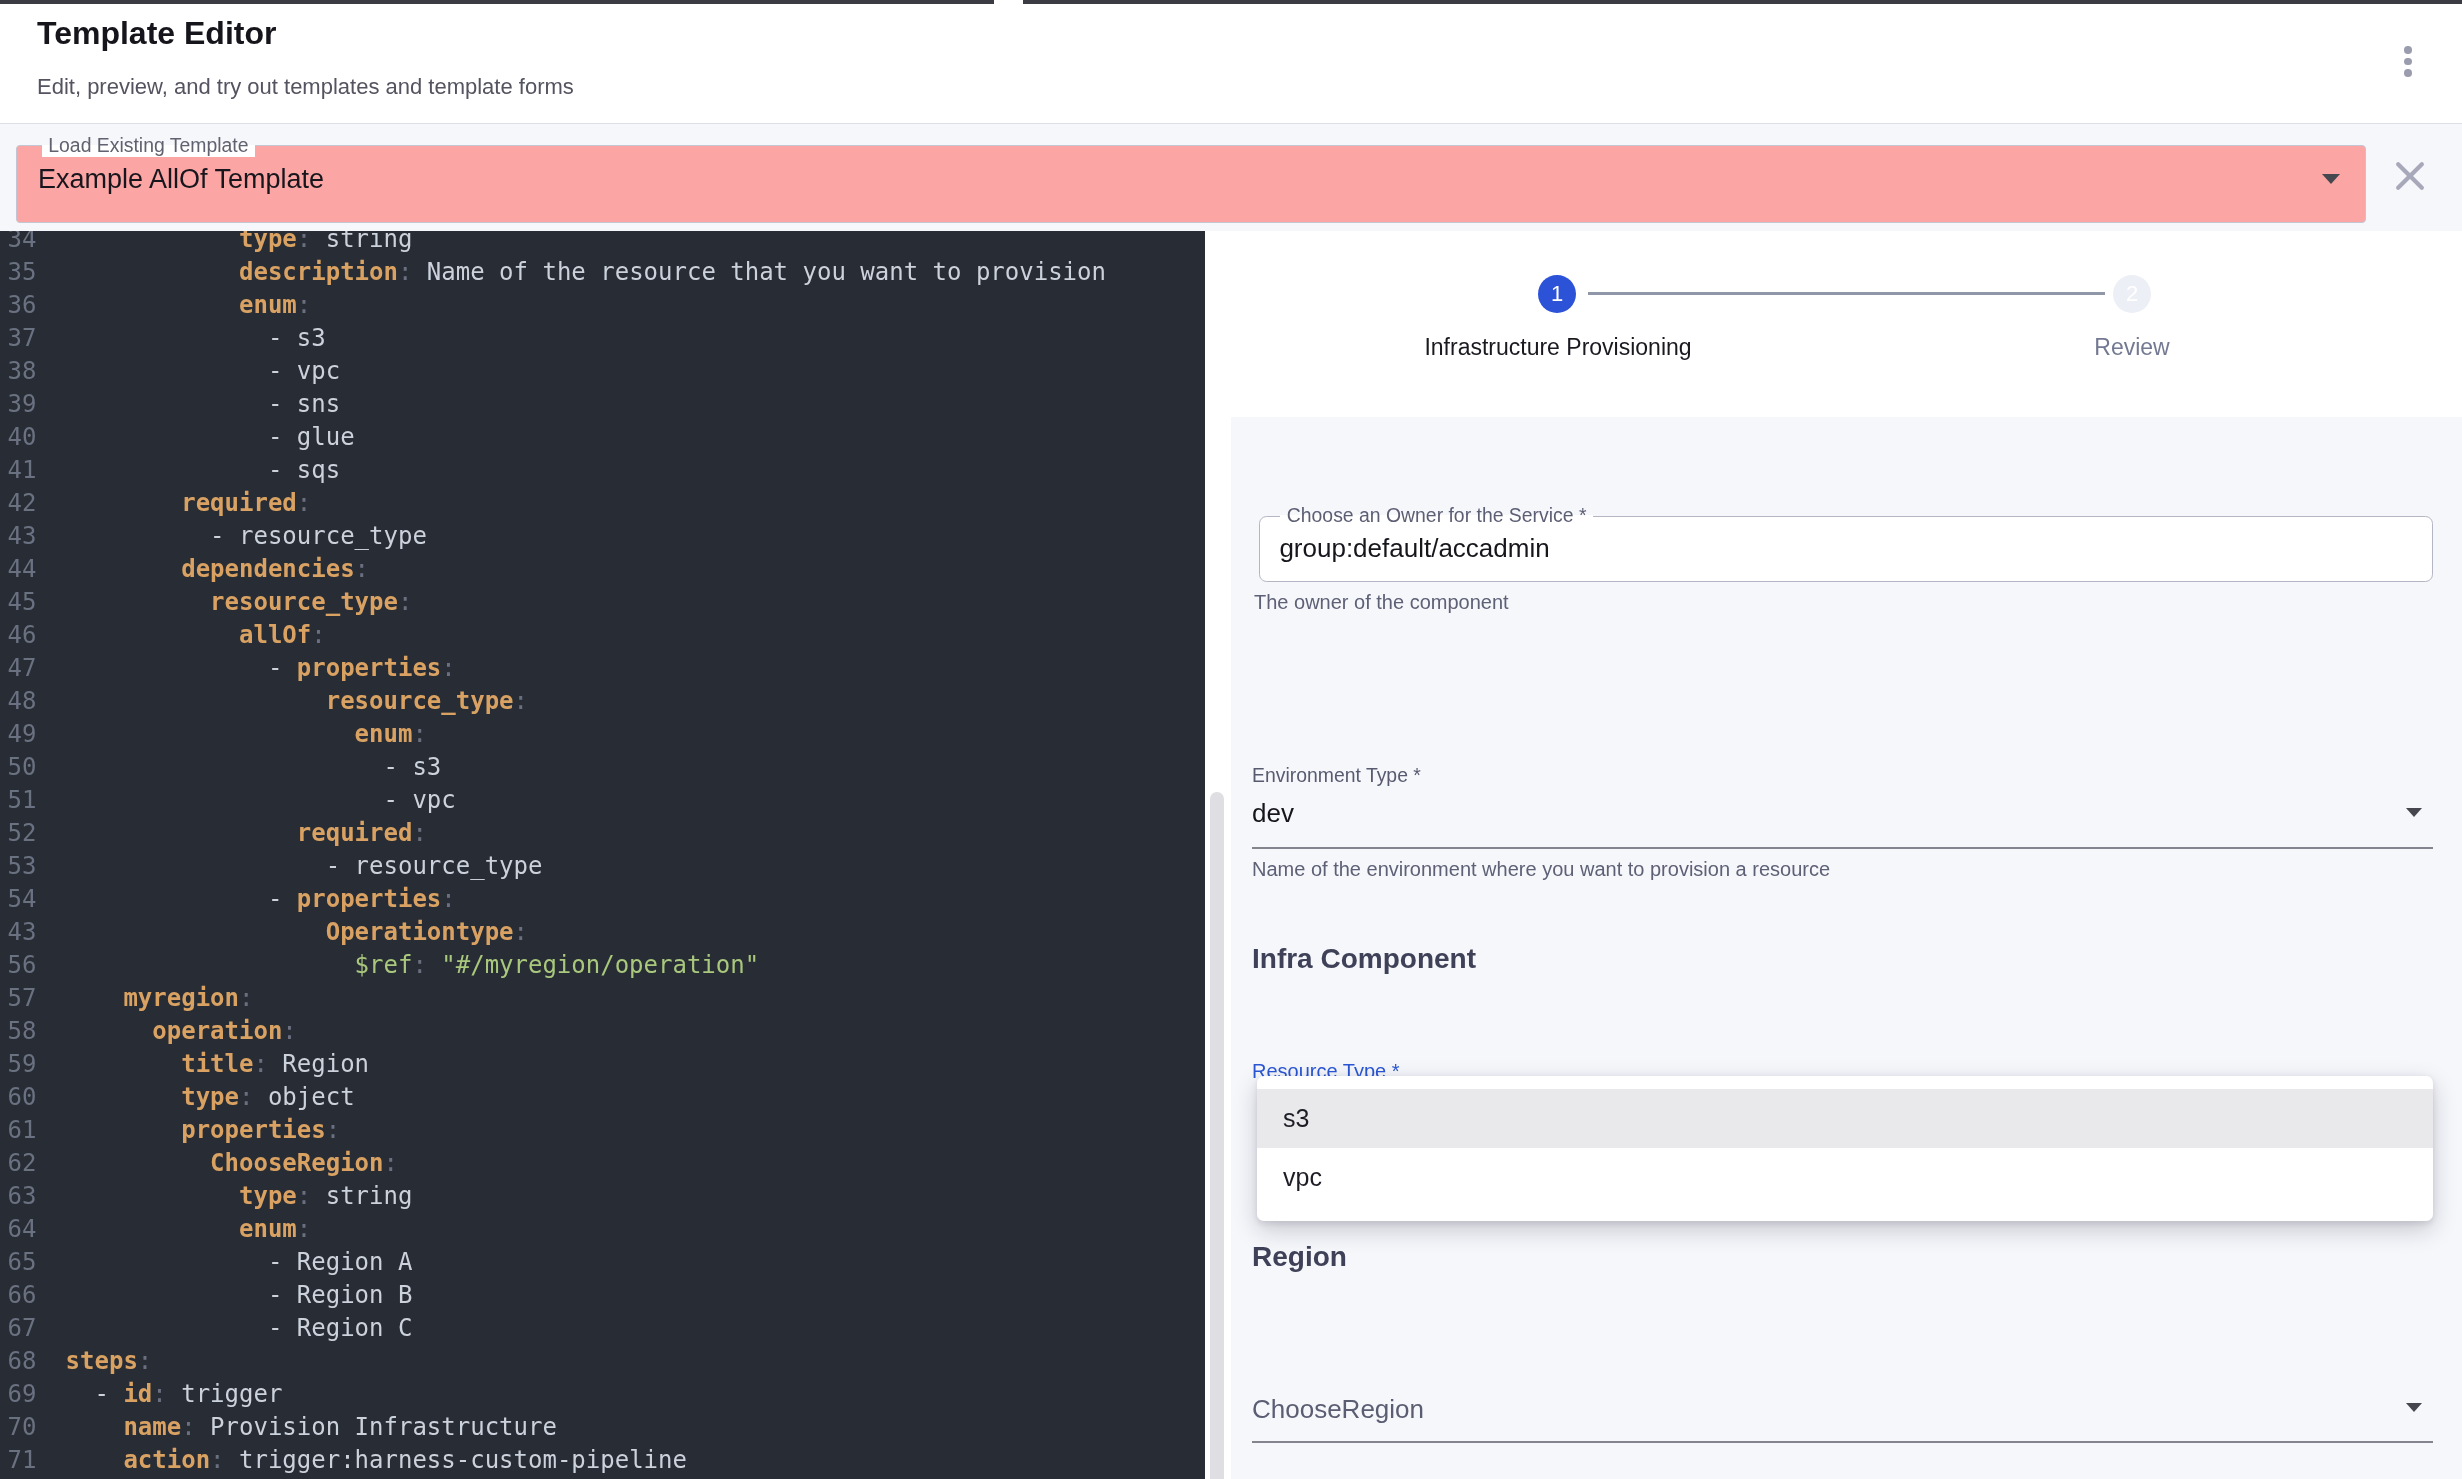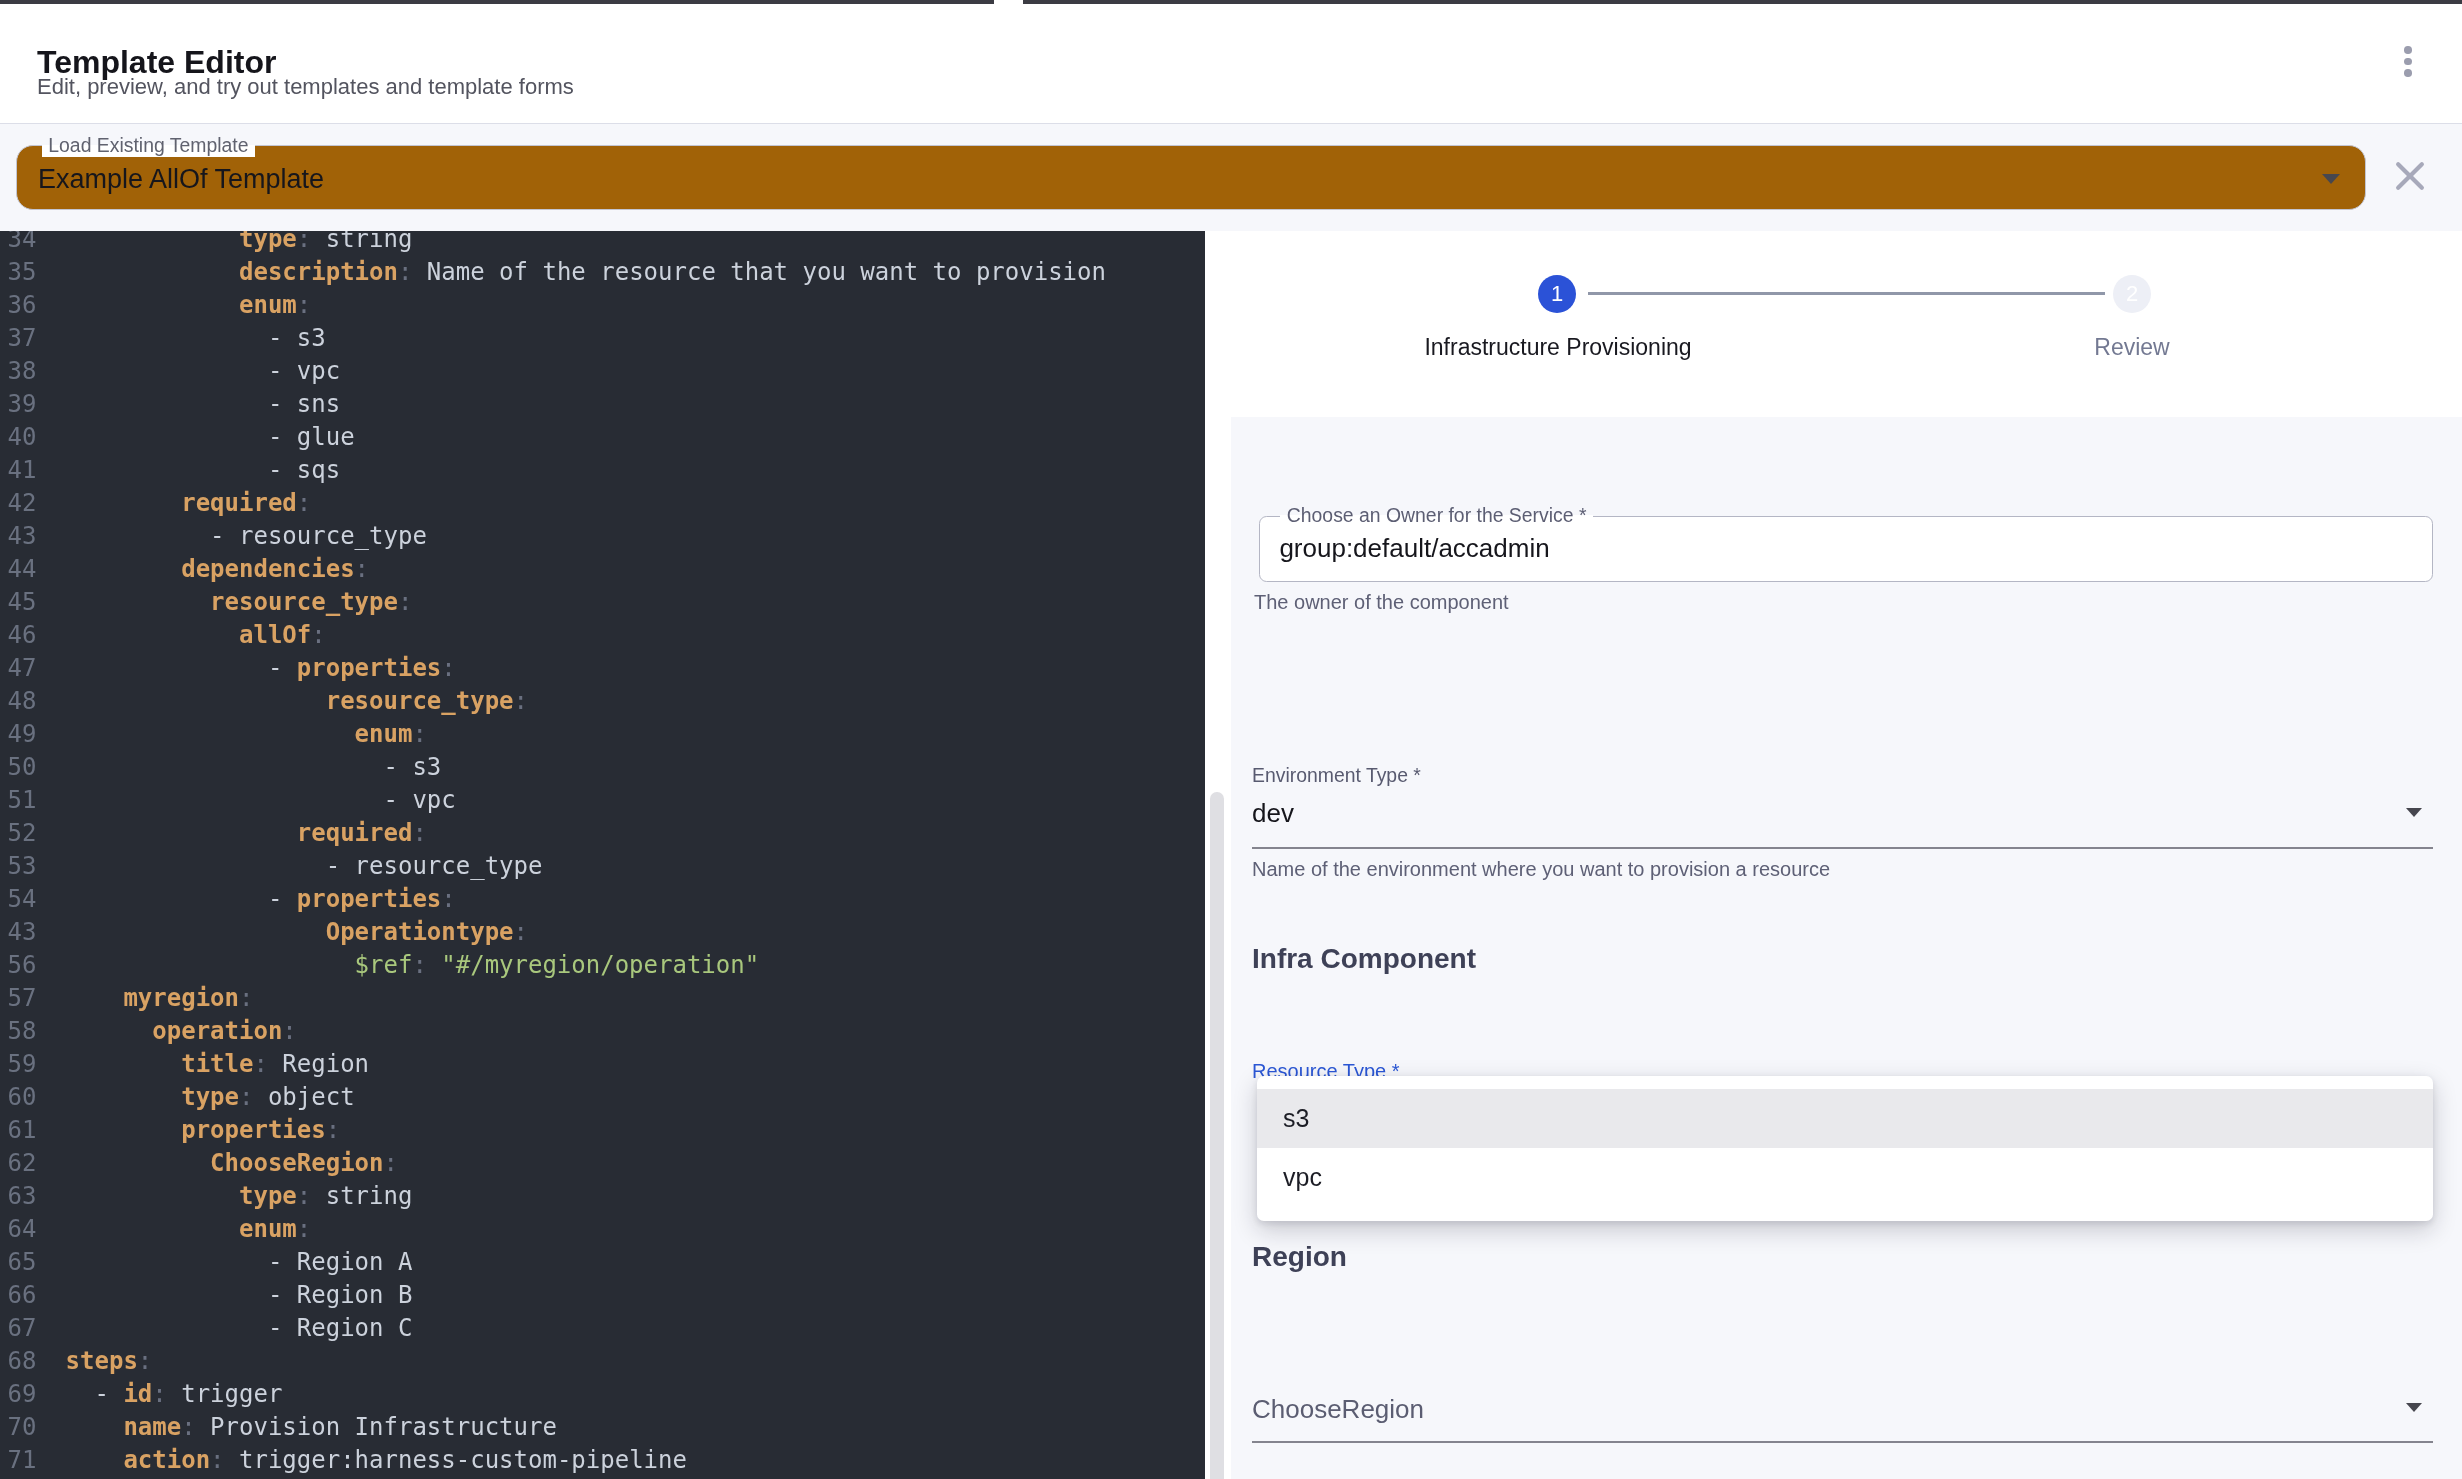--- a/index.html
+++ b/index.html
@@ -3,30 +3,30 @@
 <meta charset="utf-8">
 <style>
   html,body{margin:0;padding:0;background:#ffffff;}
   .page{position:relative;width:2462px;height:1480px;background:#ffffff;overflow:hidden;
         font-family:"Liberation Sans",sans-serif;}
   
   .topstrip{position:absolute;top:0;height:4.2px;background:#3b3b43;}
   .strip-a{left:0;width:994px;} .strip-b{left:1023px;right:0;}
 
   
-  .app-title{position:absolute;left:37px;top:15px;font-size:32px;font-weight:700;color:#15151b;margin-top:29px;}
+  .app-title{position:absolute;left:37px;top:15px;font-size:32px;font-weight:700;color:#15151b;}
   .app-subtitle{position:absolute;left:37px;top:74px;font-size:22px;color:#53545f;}
   .kebab{position:absolute;left:2385px;top:37px;width:46px;height:49px;display:flex;flex-direction:column;
          align-items:center;justify-content:center;gap:4.2px;cursor:pointer;background:none;border:none;}
   .kebab i{width:7.6px;height:7.6px;border-radius:50%;background:#9b9dae;display:block;}
 
   
   .loadbar{position:absolute;left:0;right:0;top:123px;height:107px;background:#f6f7fb;border-top:0.8px solid #dcdee8;}
-  .tpl-field{position:absolute;left:16px;top:21px;width:2350px;height:65px;background:#a16207;
-             border:1.3px solid #c3c5d2;border-radius:17px;box-sizing:border-box;}
+  .tpl-field{position:absolute;left:16px;top:21px;width:2350px;height:78px;background:#fca5a5;
+             border:1.3px solid #c3c5d2;border-radius:4px;box-sizing:border-box;}
   .tpl-label{position:absolute;left:24.5px;top:-12px;font-size:19.4px;color:#60626f;padding:0 6.8px;line-height:23px;
              background:linear-gradient(180deg,#f6f7fb 48%,#ffffff 48%);}
   .tpl-value{position:absolute;left:21px;top:18px;font-size:27px;color:#16161c;}
   .caret{width:0;height:0;border-left:9.3px solid transparent;border-right:9.3px solid transparent;
          border-top:10px solid #47474f;}
   .tpl-caret{position:absolute;left:2305px;top:28px;}
   .clear-btn{position:absolute;left:2388px;top:30px;width:44px;height:44px;background:none;border:none;cursor:pointer;padding:0;}
 
   
   .editor{position:absolute;left:0;top:231px;width:1205px;height:1249px;background:#282c34;overflow:hidden;}

